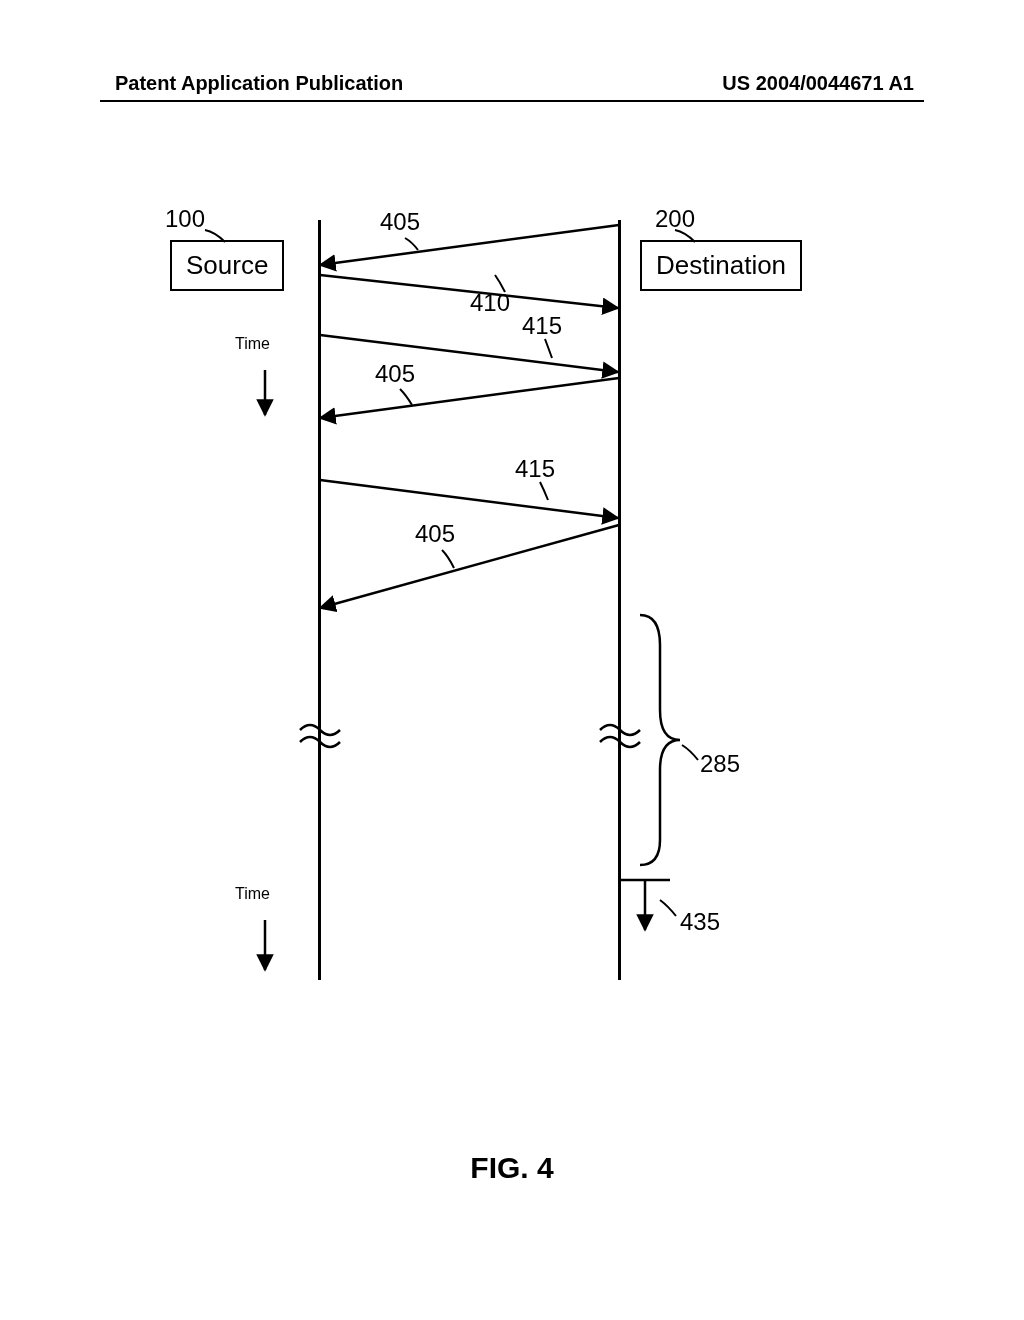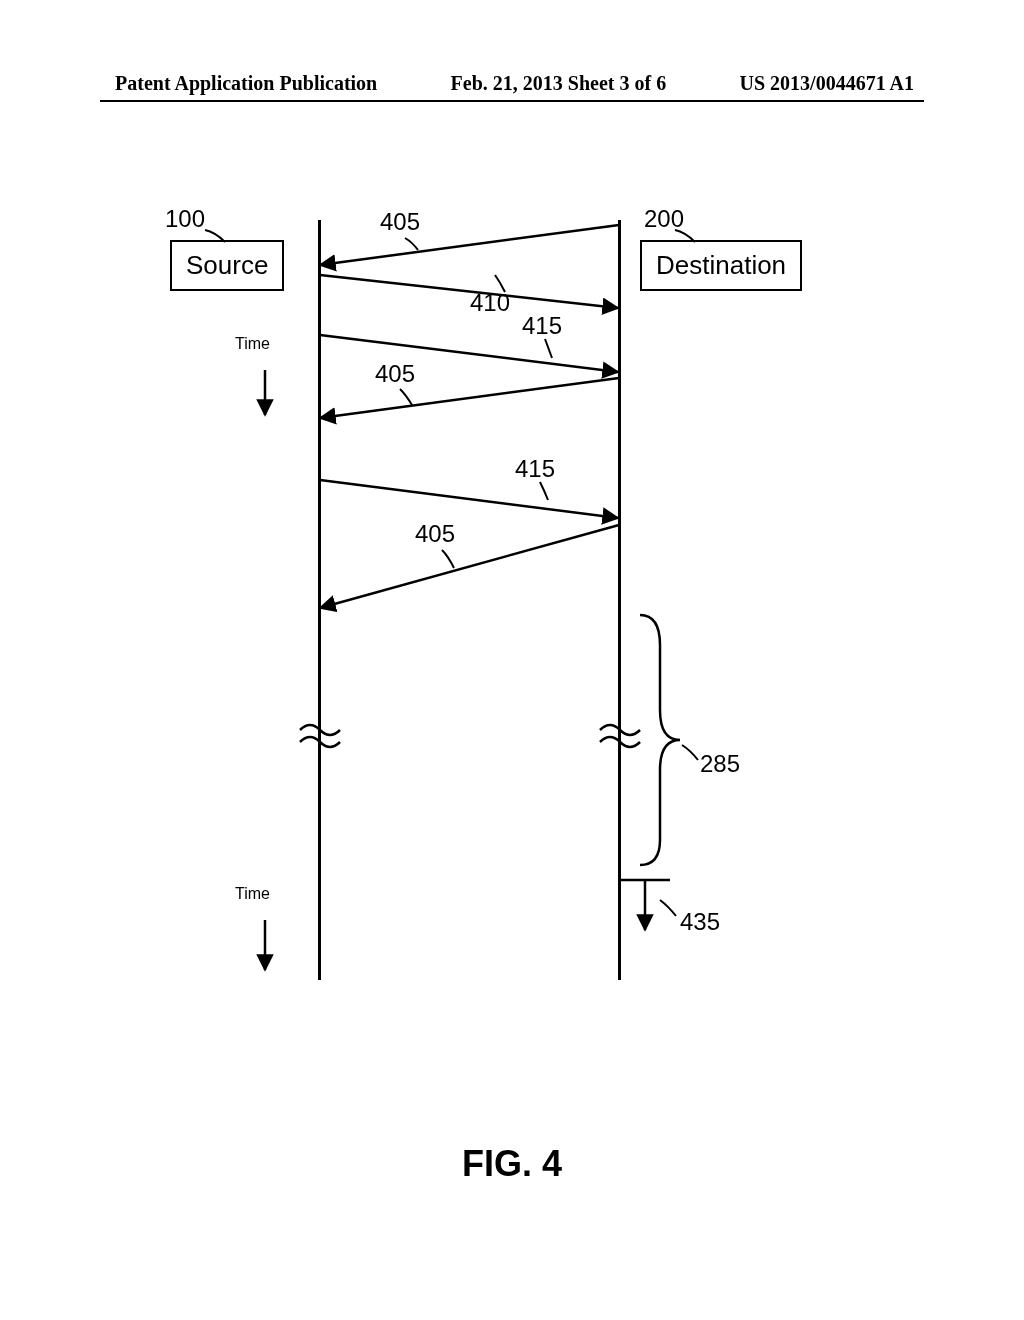--- a/index.html
+++ b/index.html
@@ -14,21 +14,20 @@
   .header {
     position: absolute;
     top: 72px;
     left: 0;
     right: 0;
     display: flex;
     justify-content: space-between;
     padding: 0 110px 0 115px;
     font-size: 20px;
     font-weight: bold;
-    font-family: Liberation Serif, serif;
   }
   .header-rule {
     position: absolute;
     top: 100px;
     left: 100px;
     right: 100px;
     border-top: 2px solid #000;
   }
   .diagram {
     position: absolute;
@@ -57,54 +56,53 @@
   .ref-label {
     position: absolute;
     font-size: 24px;
   }
   .fig-label {
     position: absolute;
     bottom: 135px;
     left: 0;
     right: 0;
     text-align: center;
-    font-size: 36px;
+    font-size: 30px;
     font-weight: bold;
   }
   svg {
     position: absolute;
     top: 0;
     left: 0;
     overflow: visible;
   }
 </style>
 </head>
 <body>
 
 <div class="header">
   <span>Patent Application Publication</span>
-  <span>Feb. 21, 2013  Sheet 3 of 6</span>
-  <span>US 2013/0044671 A1</span>
+  <span>US 2004/0044671 A1</span>
 </div>
 <div class="header-rule"></div>
 
 <div class="diagram">
 
   <div class="lifeline" style="left:168px; top:20px; height:760px;"></div>
   <div class="lifeline" style="left:468px; top:20px; height:760px;"></div>
 
   <div class="box" style="left:490px; top:40px;">
     <span>Destination</span>
   </div>
   <div class="box" style="left:20px; top:40px;">
     <span>Source</span>
   </div>
 
   <div class="ref-label" style="left:15px; top:5px;">100</div>
-  <div class="ref-label" style="left:494px; top:5px;">200</div>
+  <div class="ref-label" style="left:505px; top:5px;">200</div>
 
   <svg width="720" height="900">
     <defs>
       <marker id="arrow" viewBox="0 0 10 10" refX="9" refY="5" markerWidth="7" markerHeight="7" orient="auto-start-reverse">
         <path d="M 0 0 L 10 5 L 0 10 z" fill="#000"></path>
       </marker>
     </defs>
 
     <path d="M 55 30 Q 65 32 75 42" stroke="#000" stroke-width="2" fill="none"></path>
     <path d="M 525 30 Q 535 32 545 42" stroke="#000" stroke-width="2" fill="none"></path>

